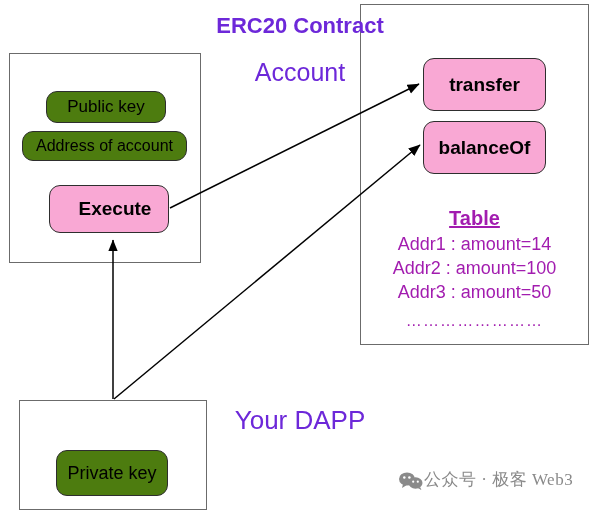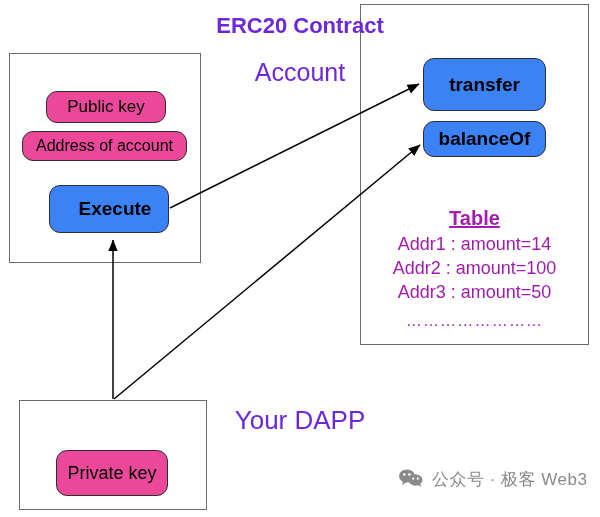--- a/index.html
+++ b/index.html
@@ -41,28 +41,28 @@
     box-sizing: border-box;
     border: 1.4px solid #2e2e2e;
     border-radius: 11px;
     display: flex;
     align-items: center;
     justify-content: center;
     color: #000000;
     text-align: center;
     white-space: nowrap;
   }
-  .node-yellow { background: #ec4899; }
-  .node-peach  { background: #3b82f6; }
+  .node-yellow { background: #4d7c0f; }
+  .node-peach  { background: #f9a8d4; }
 
   #node-public-key     { left: 46px;  top: 91px;  width: 120px; height: 32px; font-size: 17px; }
   #node-address        { left: 22px;  top: 131px; width: 165px; height: 30px; font-size: 16px; }
   #node-execute        { left: 49px;  top: 185px; width: 120px; height: 48px; font-size: 19px; font-weight: 700; padding-left: 12px; }
   #node-transfer       { left: 423px; top: 58px;  width: 123px; height: 53px; font-size: 19px; font-weight: 700; }
-  #node-balanceof      { left: 423px; top: 121px; width: 123px; height: 36px; font-size: 19px; font-weight: 700; }
+  #node-balanceof      { left: 423px; top: 121px; width: 123px; height: 53px; font-size: 19px; font-weight: 700; }
   #node-private-key    { left: 56px;  top: 450px; width: 112px; height: 46px; font-size: 18px; }
 
   #table-block {
     position: absolute;
     left: 362px;
     top: 206px;
     width: 225px;
     text-align: center;
     color: #a21caf;
   }
@@ -85,23 +85,23 @@
     margin-top: 6px;
   }
 
   #edges { position: absolute; left: 0; top: 0; width: 600px; height: 517px; }
 
   #watermark {
     position: absolute;
     left: 398px;
     top: 468px;
     display: flex;
-    align-items: flex-start;
-    gap: 8px;
+    align-items: flex-end;
     color: #8a8a8a;
+    font-family: Liberation Serif, serif;
   }
   #watermark-text {
     font-size: 17px;
     white-space: nowrap;
     letter-spacing: 0.5px;
   }
 </style>
 </head>
 <body>
 

